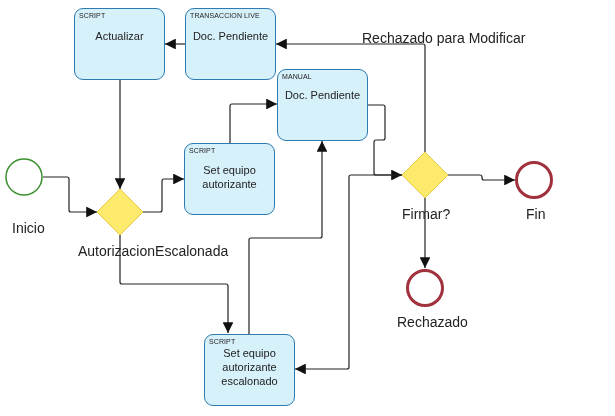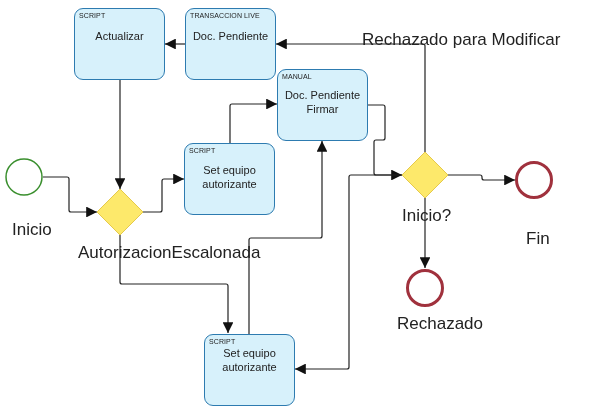--- a/index.html
+++ b/index.html
@@ -5,21 +5,21 @@
   html, body { margin:0; padding:0; background:#ffffff; }
   body { width:615px; height:416px; position:relative; overflow:hidden;
          font-family:"Liberation Sans", sans-serif; }
   svg#canvas { position:absolute; left:0; top:0; }
   .task { position:absolute; background:#d7f1fb; border:1.3px solid #2d7bb0;
           border-radius:9px; box-sizing:border-box; }
   .task .kind { position:absolute; left:4px; top:3px; font-size:7px; color:#222;
                 letter-spacing:0.1px; }
   .task .name { position:absolute; left:0; right:0; text-align:center;
                 font-size:11px; color:#222; line-height:14px; }
-  .lbl { position:absolute; font-size:17px; color:#222; white-space:nowrap; }
+  .lbl { position:absolute; font-size:14px; color:#222; white-space:nowrap; }
 </style>
 </head>
 <body>
 
 <svg id="canvas" width="615" height="416">
   <defs>
     <marker id="arrow" viewBox="0 0 10 10" refX="10" refY="5" markerWidth="9" markerHeight="9" orient="auto-start-reverse">
       <path d="M0,0 L10,5 L0,10 z" fill="#111"></path>
     </marker>
   </defs>
@@ -70,38 +70,38 @@
   <span class="kind">TRANSACCION LIVE</span>
   <div class="name" style="top:20px;">
     <div>Doc. Pendiente</div>
   </div>
 </div>
 
 <div class="task" style="left:277px;top:69px;width:91px;height:72px;">
   <span class="kind">MANUAL</span>
   <div class="name" style="top:18px;">
     <div>Doc. Pendiente</div>
-    <div>Firmar</div>
   </div>
 </div>
 
 <div class="task" style="left:184px;top:143px;width:91px;height:72px;">
   <span class="kind">SCRIPT</span>
   <div class="name" style="top:19px;">
     <div>Set equipo</div>
     <div>autorizante</div>
   </div>
 </div>
 
 <div class="task" style="left:204px;top:334px;width:91px;height:72px;">
   <span class="kind">SCRIPT</span>
   <div class="name" style="top:11px;">
     <div>Set equipo</div>
     <div>autorizante</div>
+    <div>escalonado</div>
   </div>
 </div>
 
 <span class="lbl" style="left:12px;top:220px;">Inicio</span>
 <span class="lbl" style="left:78px;top:243px;">AutorizacionEscalonada</span>
-<span class="lbl" style="left:402px;top:206px;">Inicio?</span>
-<span class="lbl" style="left:526px;top:206px;margin-top:23px;">Fin</span>
+<span class="lbl" style="left:402px;top:206px;">Firmar?</span>
+<span class="lbl" style="left:526px;top:206px;">Fin</span>
 <span class="lbl" style="left:397px;top:314px;">Rechazado</span>
 <span class="lbl" style="left:362px;top:30px;">Rechazado para Modificar</span>
 
 </body></html>

